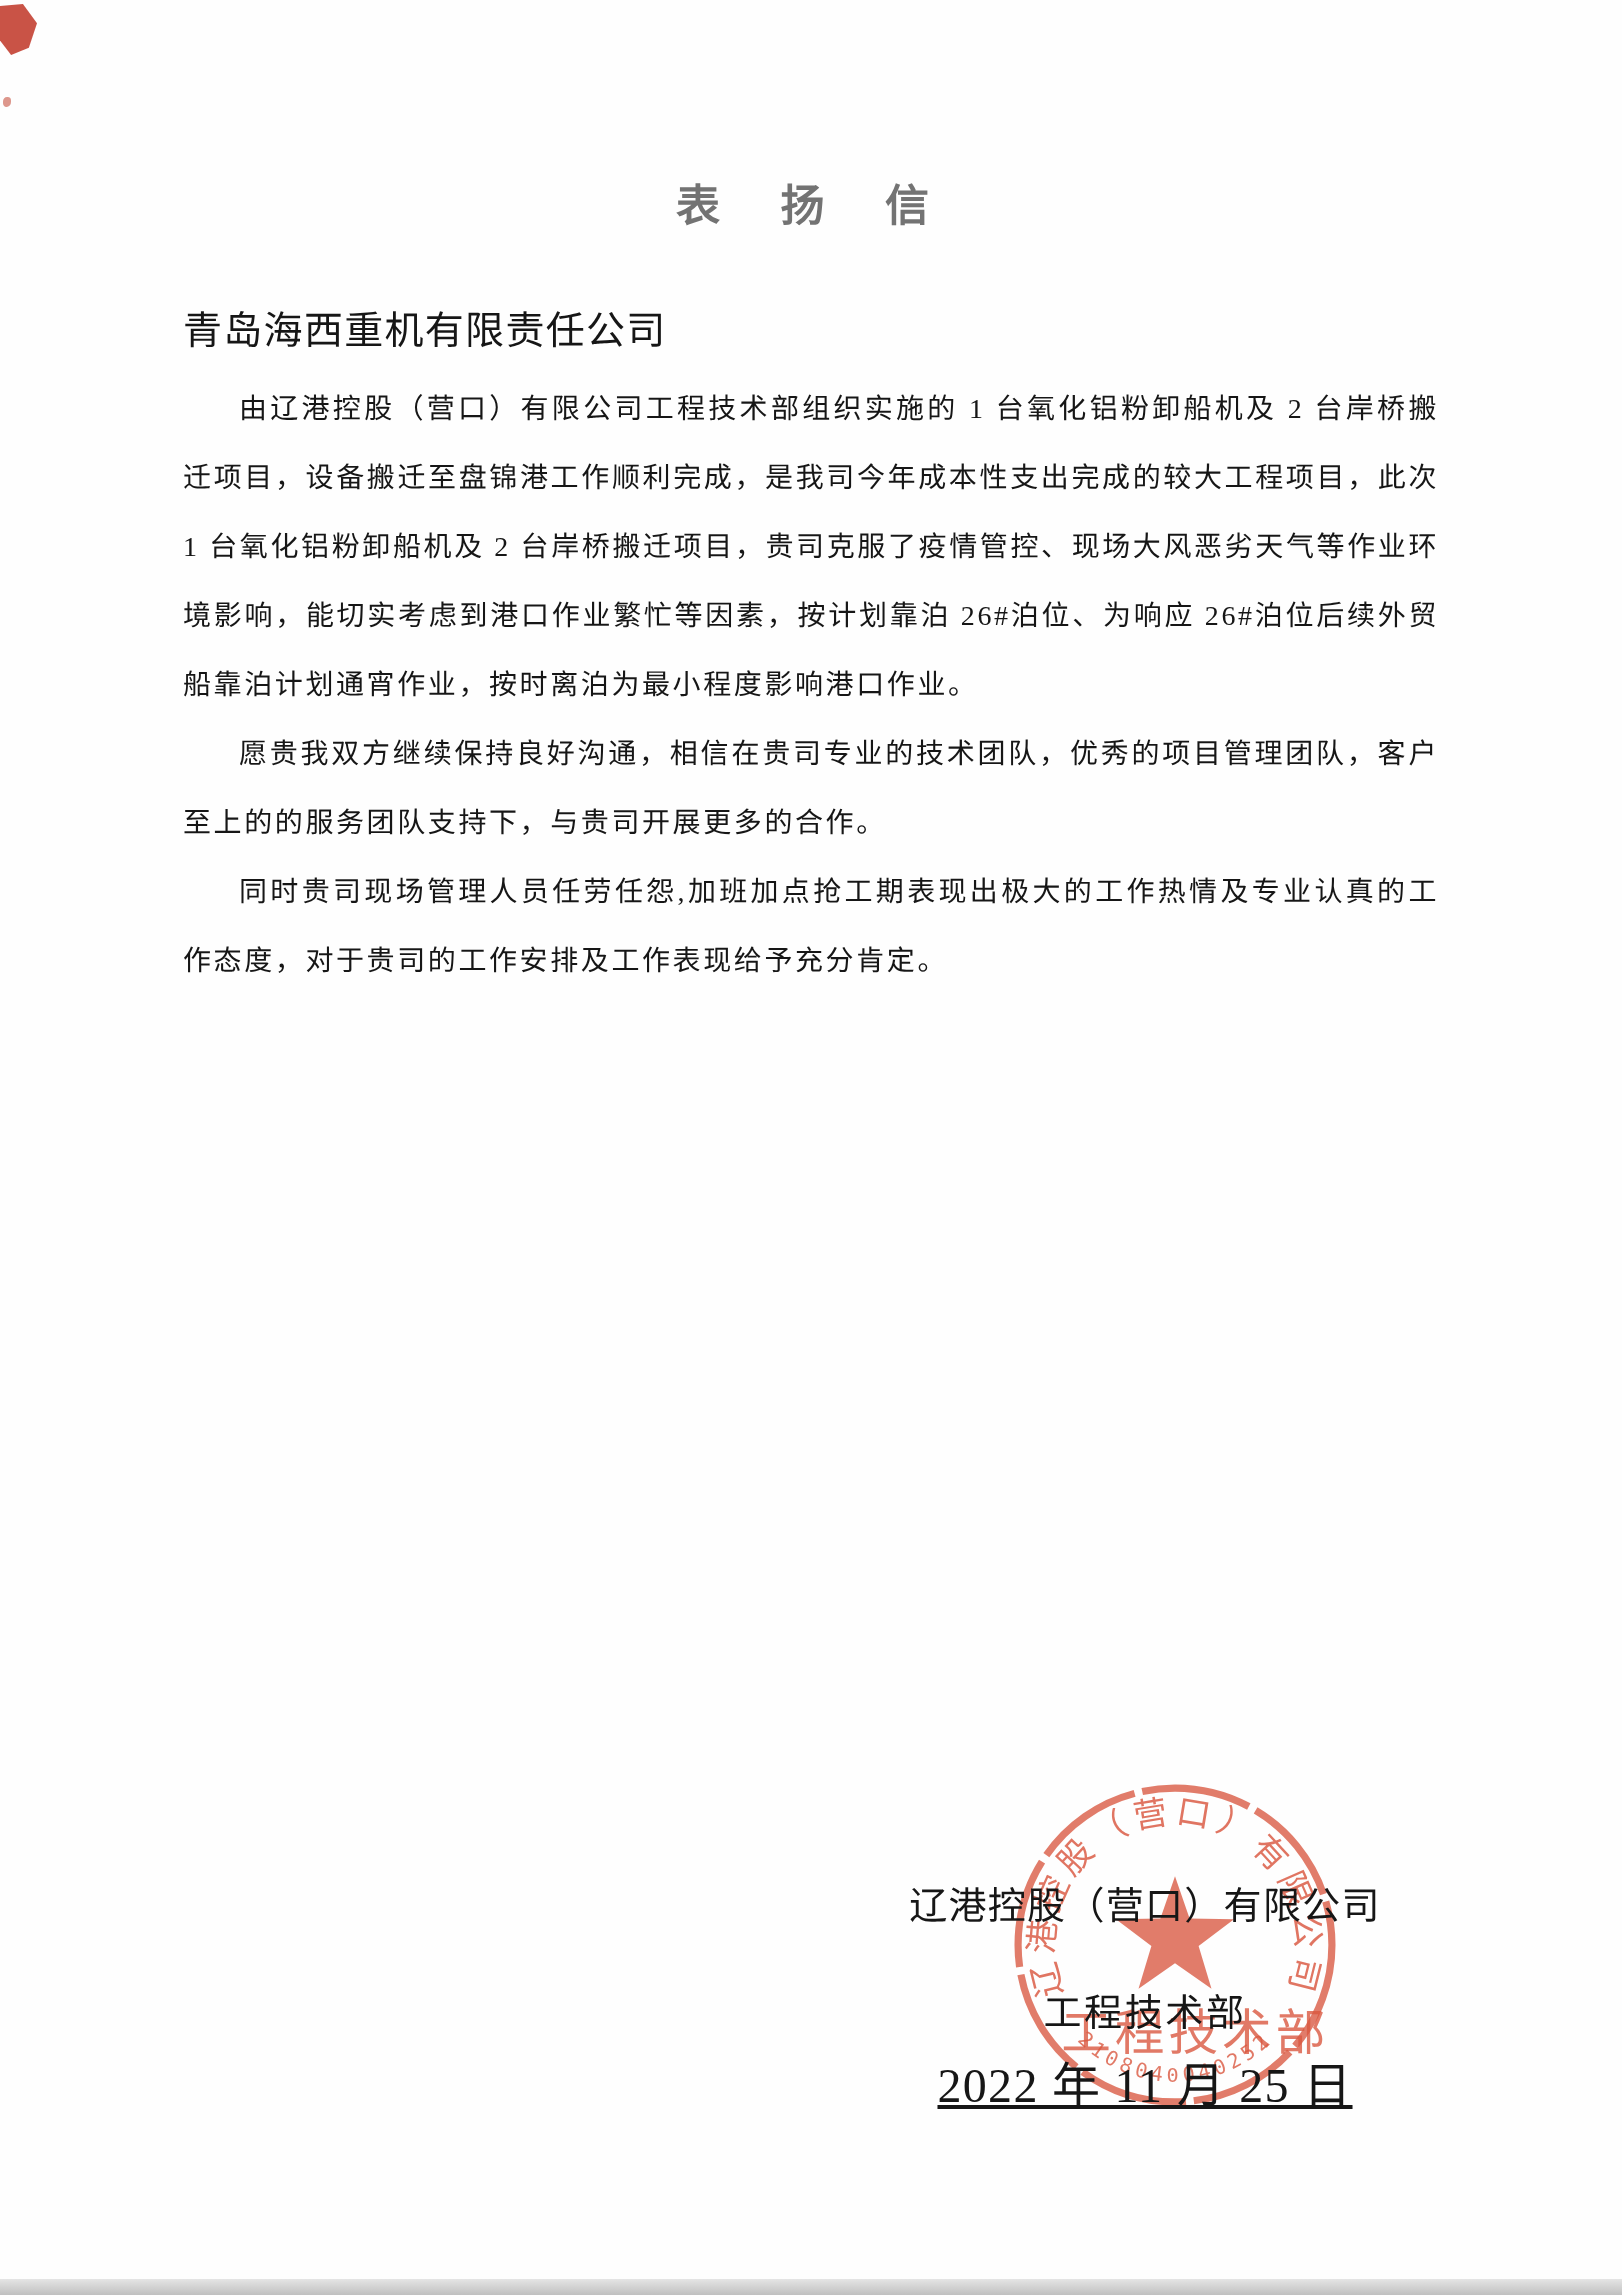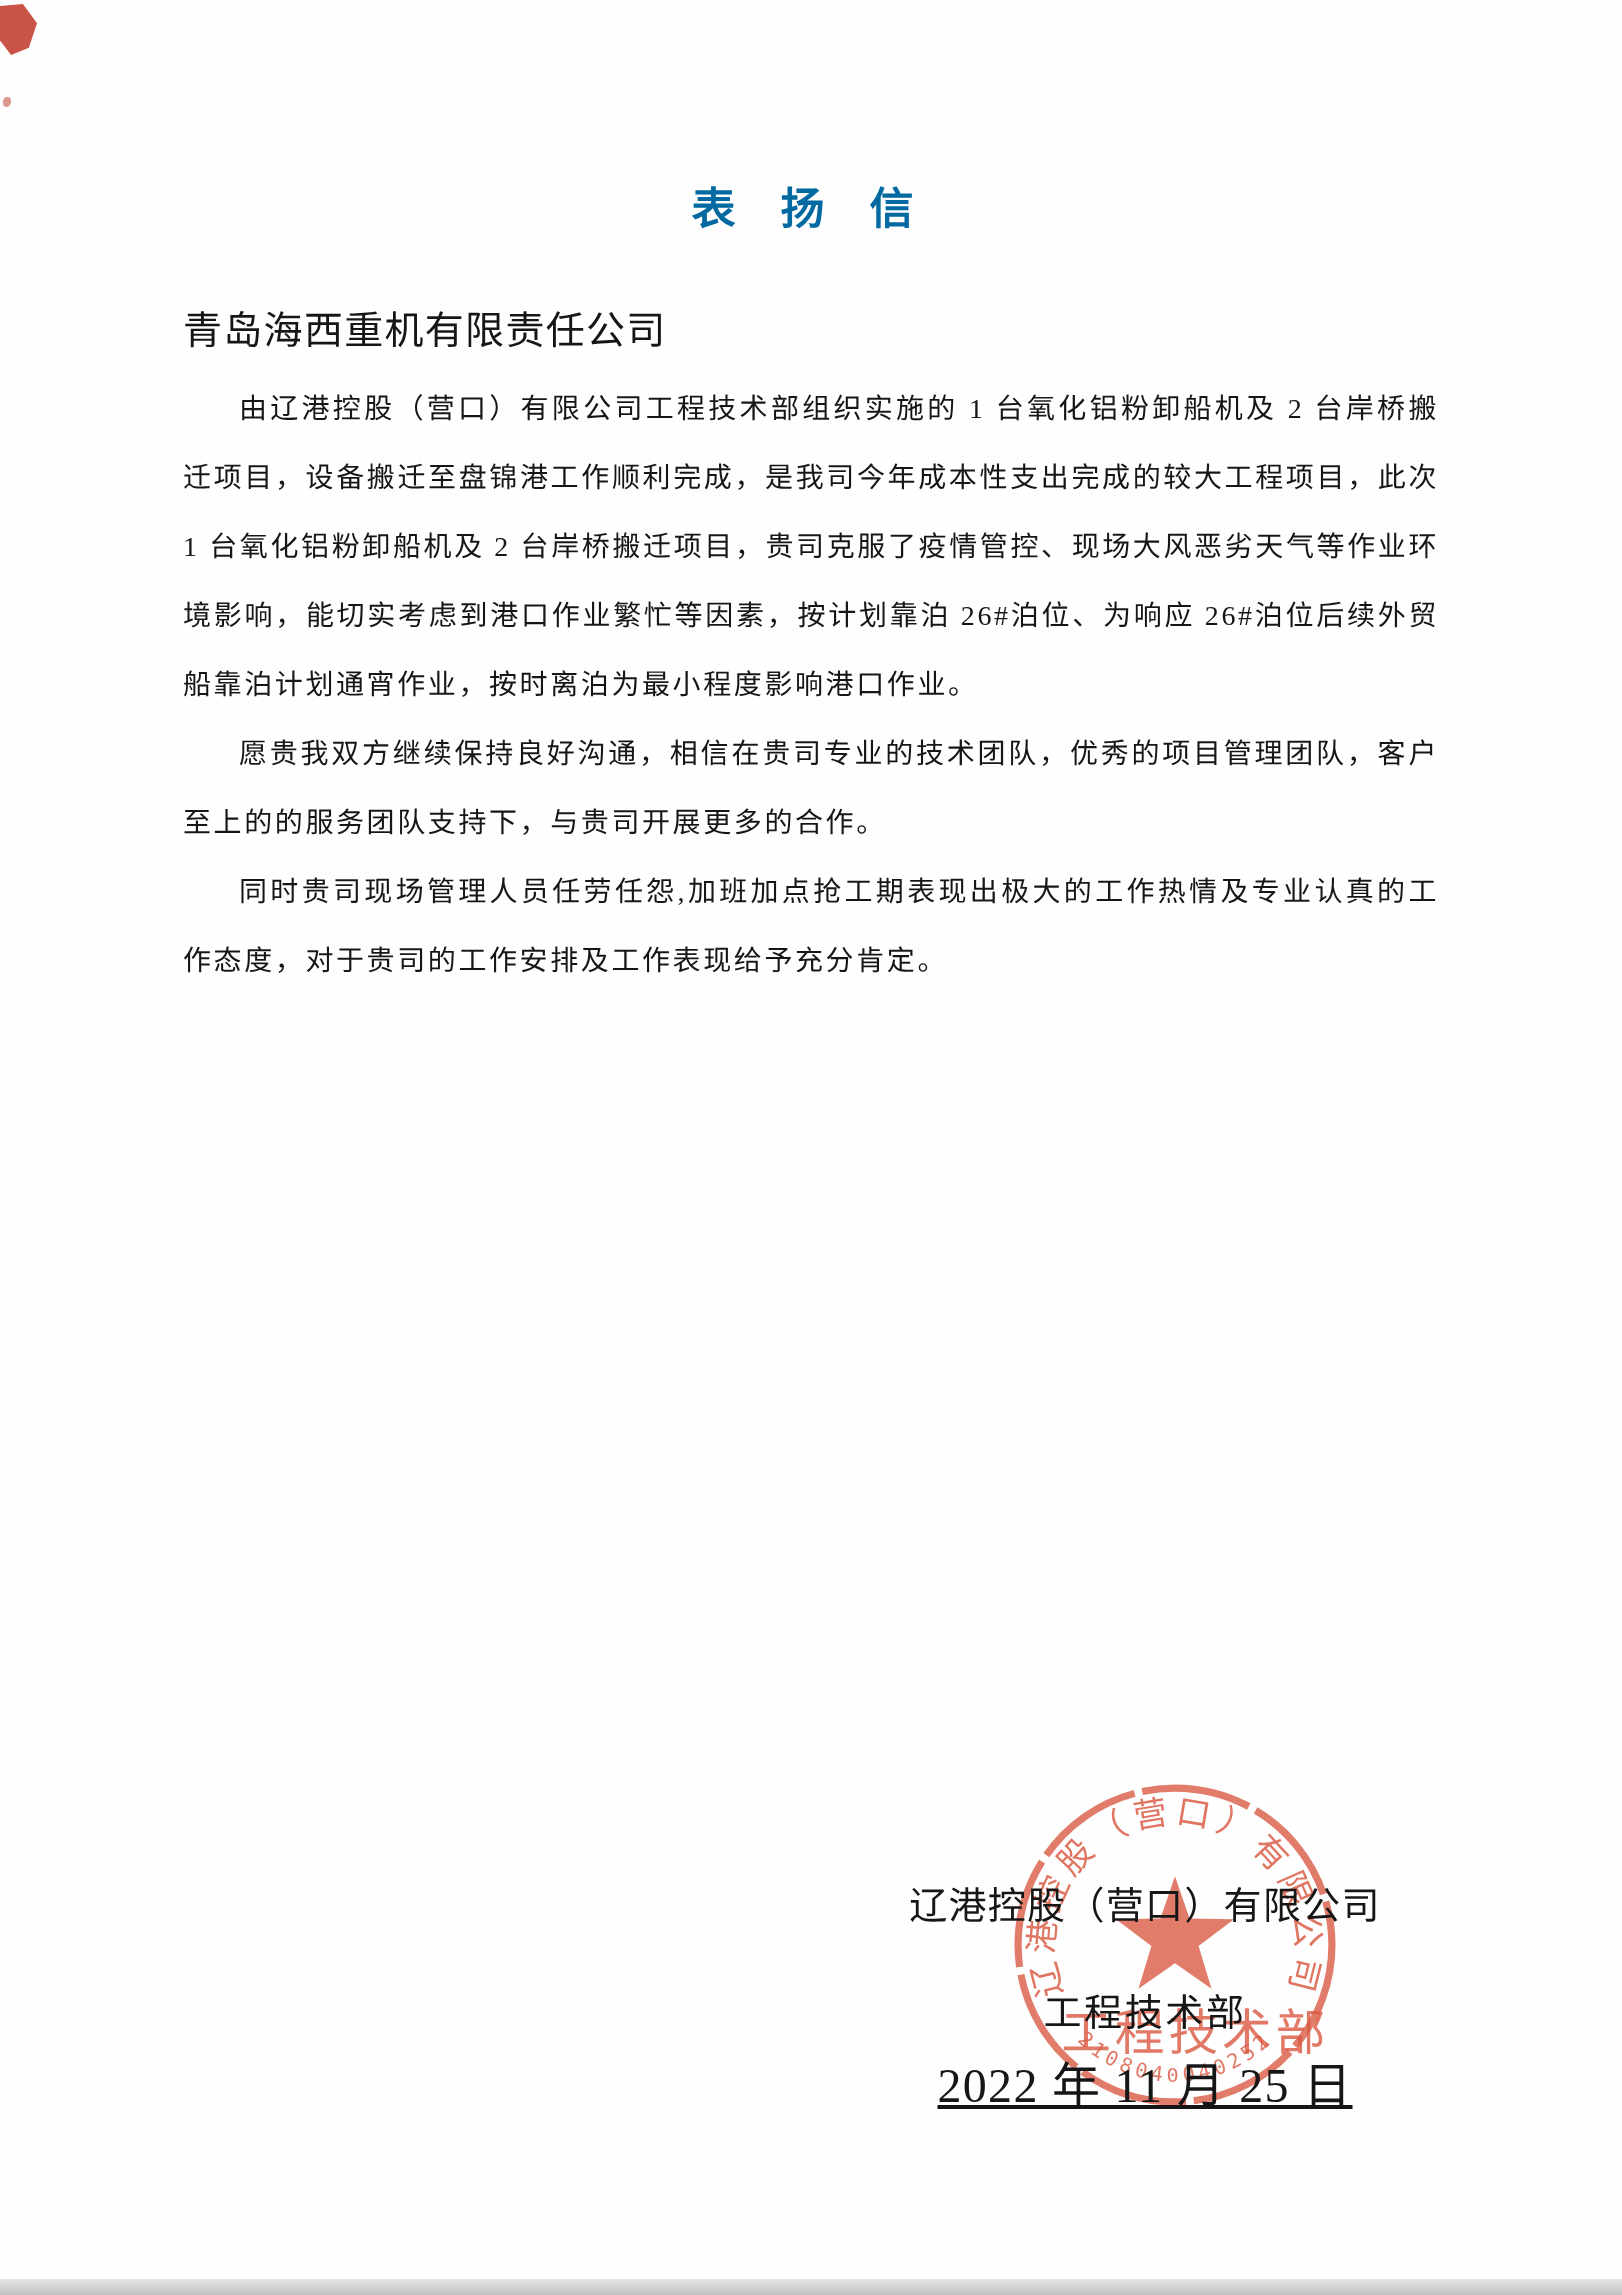--- a/index.html
+++ b/index.html
@@ -23,25 +23,25 @@
     position:absolute;left:2.6px;top:97px;width:8.5px;height:9.8px;
     background:#c65140;opacity:.6;border-radius:50% 40% 55% 45%;
   }
 
   .content{
     position:absolute;left:183px;top:0;width:1256px;
   }
   .title{
     margin:182px 0 16px 0;
     text-align:center;
-    font-family:Liberation Serif, serif;
+    font-family:Liberation Mono, monospace;
     font-weight:bold;
     font-size:44px;line-height:55px;
     letter-spacing:17px;
-    color:#0369a1;
+    color:#737373;
   }
   .recipient{
     margin-top:69px;
     font-size:39px;line-height:50px;
     letter-spacing:1.3px;
   }
   .paragraphs{margin-top:18.3px;}
   .paragraphs p{
     margin:0;
     font-size:28px;

